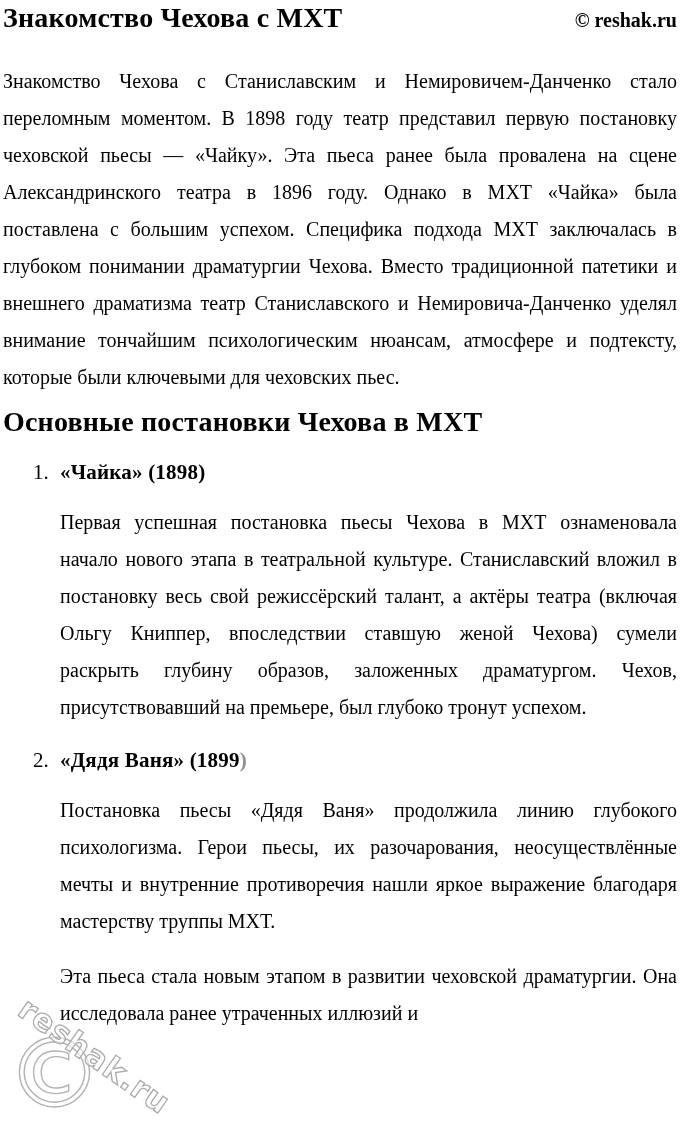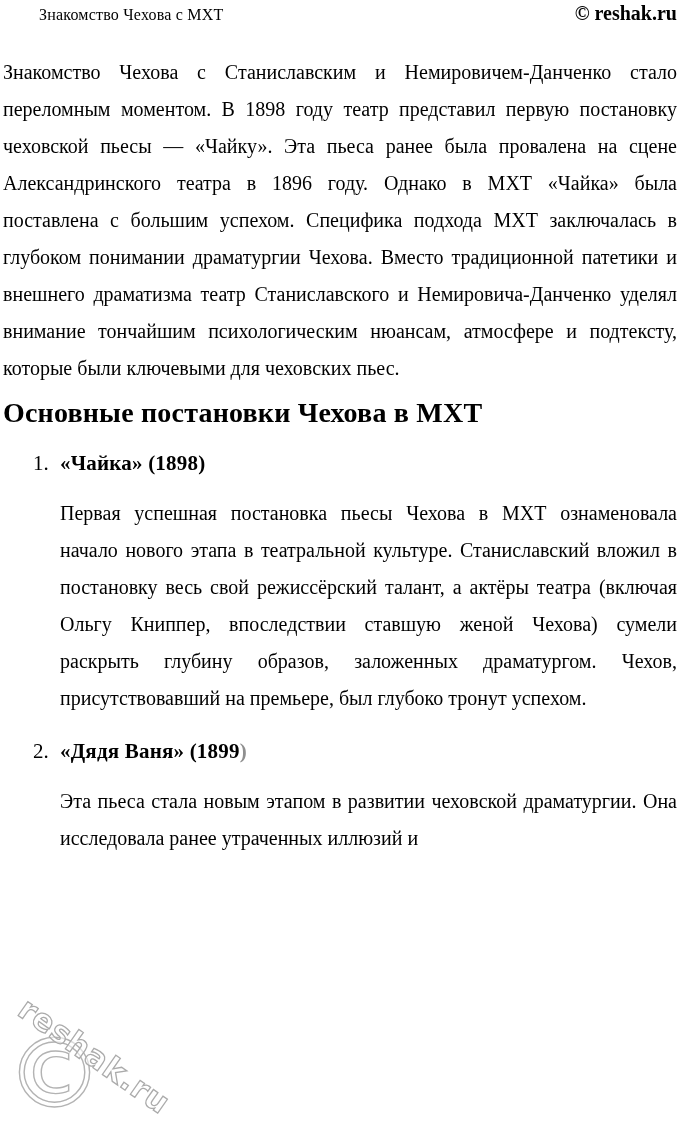--- a/index.html
+++ b/index.html
@@ -12,21 +12,21 @@
     overflow: hidden;
     padding: 2px 3px 0 3px;
     font-family: "Liberation Serif", serif;
     color: #000000;
   }
   .hdr {
     display: flex;
     justify-content: space-between;
     align-items: baseline;
   }
-  .hdr-title { font-size: 16px; font-weight: normal; letter-spacing: .2px; margin-left: 36px; }
+  .hdr-title { font-size: 28px; font-weight: bold; letter-spacing: .2px; }
   .hdr-copy  { font-size: 20px; font-weight: bold; }
   .intro {
     margin: 29px 0 0 0;
     font-size: 20px;
     line-height: 37px;
     text-align: justify;
   }
   .section-h {
     margin: 10px 0 0 0;
     font-size: 28px;
@@ -88,20 +88,21 @@
       <div class="li-head">
         <span class="li-num">1.</span><span class="li-title"><span>«Чайка» (1898)</span></span>
       </div>
       <p class="li-body">Первая успешная постановка пьесы Чехова в МХТ ознаменовала начало нового этапа в театральной культуре. Станиславский вложил в постановку весь свой режиссёрский талант, а актёры театра (включая Ольгу Книппер, впоследствии ставшую женой Чехова) сумели раскрыть глубину образов, заложенных драматургом. Чехов, присутствовавший на премьере, был глубоко тронут успехом.</p>
     </div>
 
     <div class="pitem">
       <div class="li-head">
         <span class="li-num">2.</span><span class="li-title"><span>«Дядя Ваня» (1899</span><span class="dim">)</span></span>
       </div>
+      <p class="li-body">Постановка пьесы «Дядя Ваня» продолжила линию глубокого психологизма. Герои пьесы, их разочарования, неосуществлённые мечты и внутренние противоречия нашли яркое выражение благодаря мастерству труппы МХТ.</p>
     </div>
 
     <div class="pitem">
       <p class="li-body">Эта пьеса стала новым этапом в развитии чеховской драматургии. Она исследовала ранее утраченных иллюзий и</p>
     </div>
 
   </div>
 
   <svg class="watermark" width="240" height="170" viewBox="0 0 240 170" aria-hidden="true">
     <text class="wm-c" x="6" y="139">©</text>

